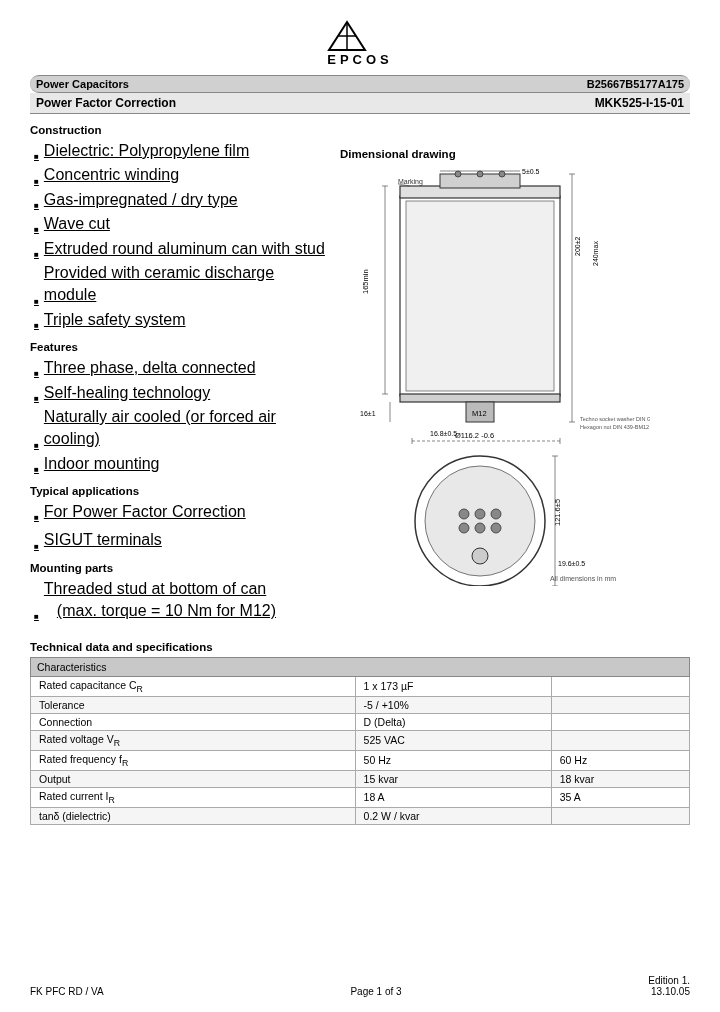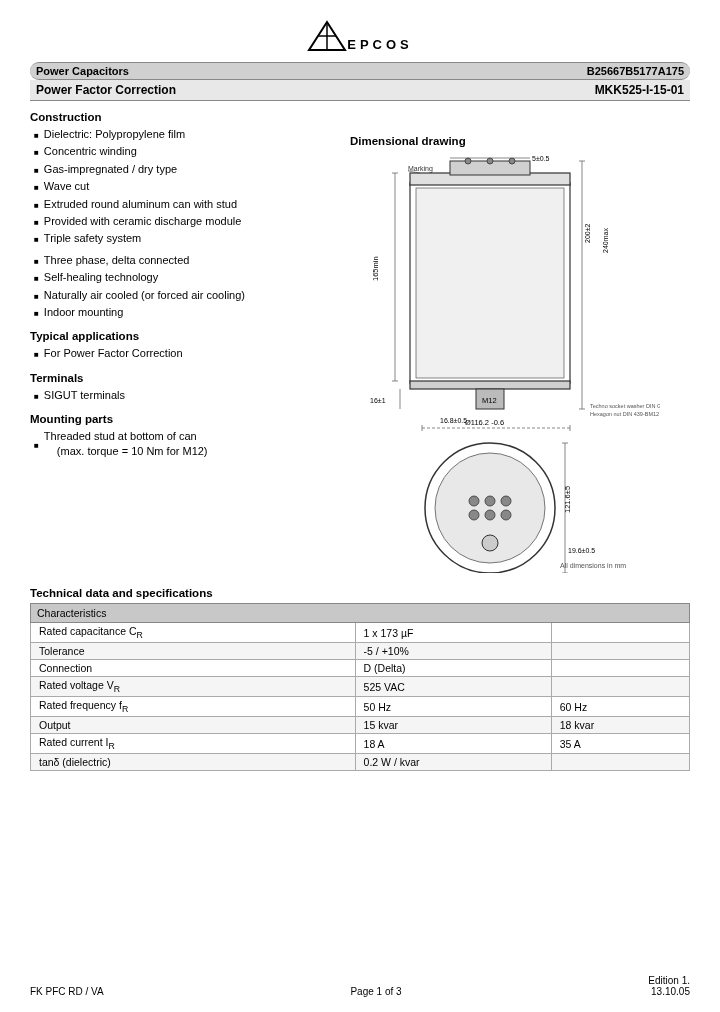--- a/index.html
+++ b/index.html
@@ -18,22 +18,22 @@
       padding: 10px 30px 20px 30px;
       position: relative;
     }
     
     .logo-area {
       text-align: center;
       padding: 10px 0 8px 0;
     }
     .epcos-logo {
       display: inline-flex;
-      flex-direction: row;
-      align-items: flex-end;
+      flex-direction: column;
+      align-items: flex-start;
     }
 
     
     .title-bar-1 {
       background: #d0d0d0;
       display: flex;
       justify-content: space-between;
       align-items: center;
       padding: 2px 6px;
       font-weight: bold;
@@ -50,21 +50,21 @@
       padding: 3px 6px;
       font-weight: bold;
       font-size: 12px;
       border-bottom: 1px solid #888;
       margin-bottom: 10px;
     }
 
     
     .main-content {
       display: flex;
-      gap: 20px;
+      gap: 10px;
     }
     .left-col {
       width: 300px;
       flex-shrink: 0;
     }
     .right-col {
       flex: 1;
       margin-top: 24px;
     }
 
@@ -80,24 +80,25 @@
     }
 
     
     .bullet-list {
       list-style: none;
       padding-left: 4px;
       margin-bottom: 6px;
     }
     .bullet-list li {
       display: flex;
-      align-items: center;
+      align-items: flex-end;
       margin-bottom: 2px;
-      font-size: 11px;
+      font-size: 16px;
       line-height: 1.4;
+      text-decoration: underline;
     }
     .bullet-list li::before {
       content: '■';
       font-size: 8px;
       margin-right: 5px;
       margin-top: 2px;
       flex-shrink: 0;
     }
     .dim-title {
       font-weight: bold;
@@ -209,20 +210,21 @@
             <span>Extruded round aluminum can with stud</span>
           </li>
         <li>
             <span>Provided with ceramic discharge module</span>
           </li>
         <li>
             <span>Triple safety system</span>
           </li>
       </ul>
 
+      <div class="section-heading">Features</div>
       <ul class="bullet-list">
         <li>
             <span>Three phase, delta connected</span>
           </li>
         <li>
             <span>Self-healing technology</span>
           </li>
         <li>
             <span>Naturally air cooled (or forced air cooling)</span>
           </li>
@@ -231,21 +233,20 @@
           </li>
       </ul>
 
       <div class="section-heading">Typical applications</div>
       <ul class="bullet-list">
         <li>
             <span>For Power Factor Correction</span>
           </li>
       </ul>
 
-      <div class="section-heading">Terminals</div>
       <ul class="bullet-list">
         <li>
             <span>SIGUT terminals</span>
           </li>
       </ul>
 
       <div class="section-heading">Mounting parts</div>
       <ul class="bullet-list">
         <li>
           <span><span>Threaded stud at bottom of can</span><br><span style="margin-left:13px;">(max. torque = 10 Nm for M12)</span></span>

